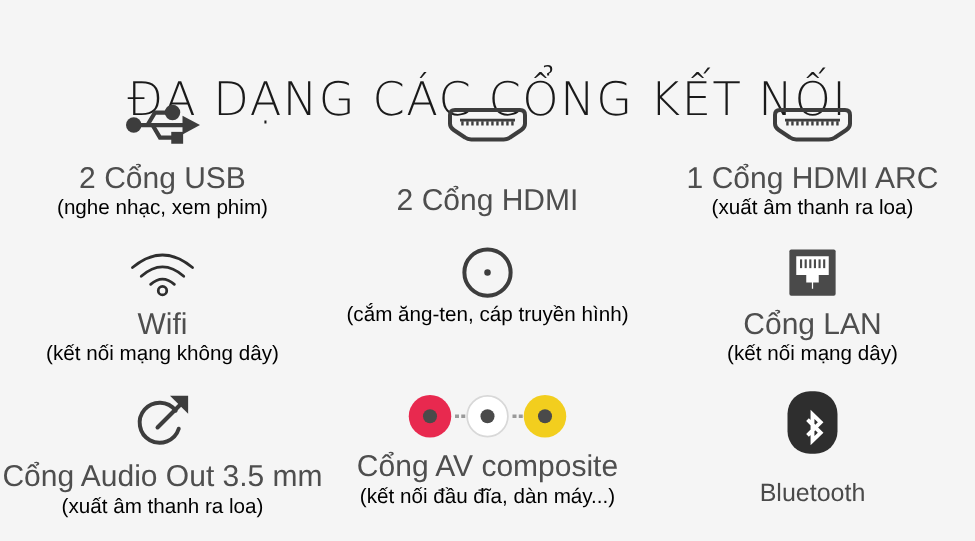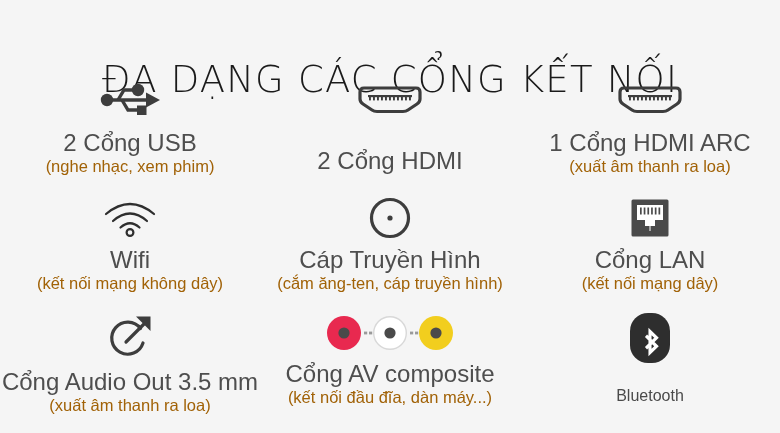--- a/index.html
+++ b/index.html
@@ -64,28 +64,28 @@
     line-height: 25px;
     color: #4e4e4e;
     text-align: center;
     white-space: nowrap;
     margin-top: 6px;
     font-family: "Liberation Sans", sans-serif;
   }
   .sublabel {
     font-size: 16.5px;
     line-height: 22px;
-    color: #a16207;
+    color: #000000;
     text-align: right;
     white-space: nowrap;
     font-family: "Liberation Sans", sans-serif;
   }
   
   .cell.hdmi .label { margin-top: 24px; }
-  .cell.bluetooth .label { margin-top: 18px; font-size: 16px; color: #4a4a4a; }
+  .cell.bluetooth .label { margin-top: 18px; font-size: 20px; color: #4a4a4a; }
   .cell.av .icon-wrap { height: 44px; }
   .cell.audioout .icon-wrap { height: 52px; }
   .cell.bluetooth .icon-wrap { height: 54px; }
   .cell.wifi .icon-wrap { height: 46px; }
   .cell.cable .icon-wrap { height: 46px; }
   .cell.lan .icon-wrap { height: 46px; }
   svg { display: block; }
 </style>
 </head>
 <body>
@@ -177,21 +177,20 @@
       <div class="sublabel">(kết nối mạng không dây)</div>
     </div>
 
     <div class="cell cable">
       <div class="icon-wrap">
         <svg width="46" height="46" viewBox="0 0 46 46" aria-hidden="true">
           <circle cx="23" cy="23" r="18.5" fill="none" stroke="#3d3d3d" stroke-width="3.2"></circle>
           <circle cx="23" cy="23" r="2.6" fill="#3d3d3d"></circle>
         </svg>
       </div>
-      <div class="label">Cáp Truyền Hình</div>
       <div class="sublabel">(cắm ăng-ten, cáp truyền hình)</div>
     </div>
 
     <div class="cell lan">
       <div class="icon-wrap">
         <svg width="40" height="40" viewBox="0 0 40 40" aria-hidden="true">
           <rect x="1.5" y="1.5" width="37" height="37" rx="1.5" fill="#4a4a4a"></rect>
           <path d="M7 7 L33 7 L33 22 L25 22 L25 28 L20.5 28 L20.5 33 L19.5 33 L19.5 28 L15 28 L15 22 L7 22 Z" fill="#ffffff"></path>
           <g fill="#4a4a4a">
             <rect x="10" y="9.5" width="1.7" height="7"></rect>

